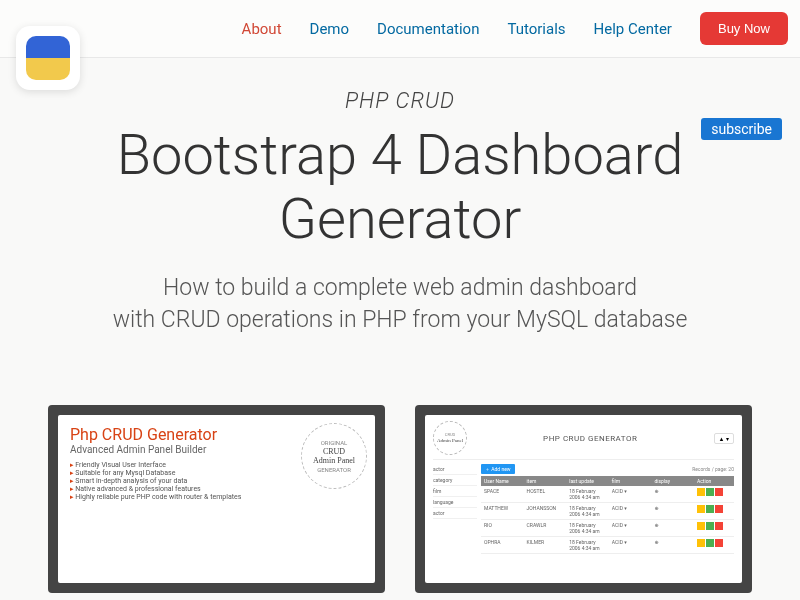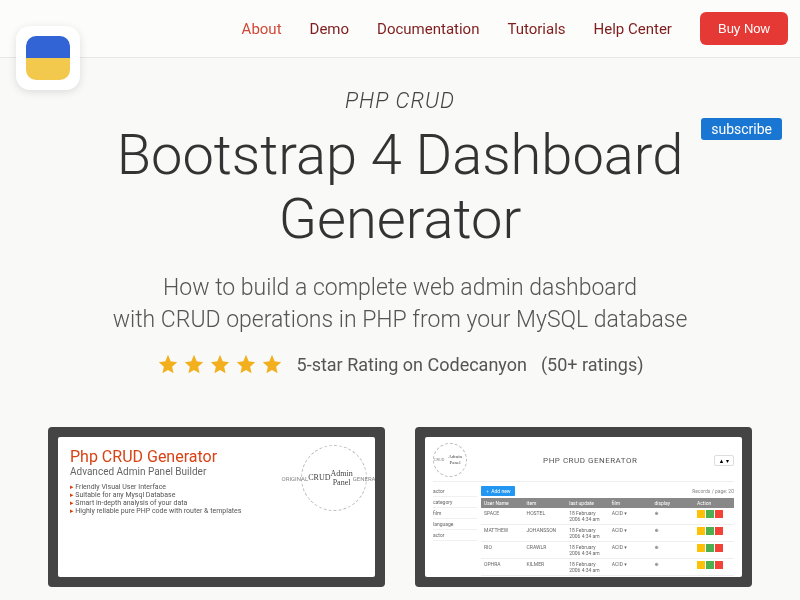--- a/index.html
+++ b/index.html
@@ -1,47 +1,47 @@
 <!DOCTYPE html>
 <html><head>
 <meta charset="utf-8">
 <style>
 * { margin: 0; padding: 0; box-sizing: border-box; }
 body { font-family: -apple-system, BlinkMacSystemFont, "Segoe UI", Roboto, sans-serif; background: #f9f9f8; width: 800px; height: 600px; overflow: hidden; }
 
 .navbar { display: flex; align-items: center; justify-content: flex-end; padding: 12px 12px; border-bottom: 1px solid #e8e8e8; gap: 28px; background: #fcfcfb; }
-.nav-link { color: #7f1d1d; font-size: 15px; text-decoration: none; cursor: pointer; }
+.nav-link { color: #0369a1; font-size: 15px; text-decoration: none; cursor: pointer; }
 .nav-link.active { color: #d14836; }
 .buy-btn { background: #e53935; color: #fff; border: none; border-radius: 6px; padding: 9px 18px; font-size: 13px; font-weight: 500; cursor: pointer; }
 
 .logo-badge { position: absolute; top: 26px; left: 16px; width: 64px; height: 64px; background: #fff; border-radius: 14px; box-shadow: 0 2px 8px rgba(0,0,0,0.12); display: flex; align-items: center; justify-content: center; }
 .flag { width: 44px; height: 44px; border-radius: 10px; overflow: hidden; }
 .flag-top { width: 100%; height: 50%; background: #3264d6; }
 .flag-bot { width: 100%; height: 50%; background: #f2c94c; }
 
 .subscribe-badge { position: absolute; top: 118px; right: 18px; background: #1976d2; color: #fff; font-size: 14px; padding: 3px 10px; border-radius: 3px; cursor: pointer; }
 
 .hero { text-align: center; padding: 30px 40px 20px; }
 .kicker { font-size: 22px; color: #444; letter-spacing: 1px; font-weight: 300; margin-bottom: 10px; font-style: italic; }
 .title { font-size: 56px; font-weight: 300; color: #333; line-height: 1.15; margin-bottom: 20px; }
 .subtitle { font-size: 23px; color: #555; font-weight: 300; line-height: 1.4; margin: 12px 0 17px; }
 
 .rating-row { display: flex; align-items: center; justify-content: center; gap: 14px; font-size: 18px; color: #555; }
 .stars { display: flex; gap: 4px; }
 .star { width: 22px; height: 22px; fill: #f2b01e; }
 
 .cards { display: flex; gap: 30px; padding: 32px 48px 0; }
-.card { flex: 1; background: #444; border-radius: 4px; padding: 10px; height: 160px; overflow: hidden; }
+.card { flex: 1; background: #444; border-radius: 4px; padding: 10px; height: 188px; overflow: hidden; }
 .card-inner { background: #fff; height: 100%; border-radius: 2px; padding: 10px 12px; position: relative; overflow: hidden; }
 
 .c1-title { color: #d84315; font-size: 16px; font-weight: 400; }
 .c1-sub { color: #666; font-size: 10px; margin-bottom: 6px; }
 .bullets { list-style: none; font-size: 7px; color: #555; }
 .bullets li::before { content: "▸ "; color: #d84315; }
-.stamp { position: absolute; top: 8px; right: 8px; width: 66px; height: 66px; border: 1px dashed #bbb; border-radius: 50%; display: flex; flex-direction: row; align-items: center; justify-content: center; font-size: 6px; color: #888; text-align: center; line-height: 1.2; }
+.stamp { position: absolute; top: 8px; right: 8px; width: 66px; height: 66px; border: 1px dashed #bbb; border-radius: 50%; display: flex; flex-direction: column; align-items: center; justify-content: center; font-size: 6px; color: #888; text-align: center; line-height: 1.2; }
 .stamp .big { font-size: 8px; font-family: cursive; color: #444; }
 
 .c2-head { display: flex; align-items: center; justify-content: space-between; border-bottom: 1px solid #eee; padding-bottom: 4px; }
 .c2-title { font-size: 8px; color: #555; letter-spacing: 0.5px; }
 .usr { font-size: 6px; border: 1px solid #ddd; padding: 1px 4px; border-radius: 2px; }
 .c2-body { display: flex; margin-top: 4px; gap: 4px; }
 .side { width: 44px; font-size: 5px; color: #666; }
 .side div { padding: 2px 0; border-bottom: 1px solid #f0f0f0; }
 .tbl { flex: 1; }
 .tbl-top { display: flex; gap: 3px; align-items: center; margin-bottom: 2px; }
@@ -77,53 +77,33 @@
 
 <div class="subscribe-badge">subscribe</div>
 
 <div class="hero">
   <div class="kicker">PHP CRUD</div>
   <h1 class="title">Bootstrap 4 Dashboard Generator</h1>
   <div class="subtitle">
     <div>How to build a complete web admin dashboard</div>
     <div>with CRUD operations in PHP from your MySQL database</div>
   </div>
-  <div class="rating-row">
-    <div class="stars">
-      <svg class="star" viewBox="0 0 24 24">
-          <path d="M12 2l2.9 6.9L22 10l-5.5 5 1.6 7L12 18.5 5.9 22l1.6-7L2 10l7.1-1.1z"></path>
-        </svg>
-      <svg class="star" viewBox="0 0 24 24">
-          <path d="M12 2l2.9 6.9L22 10l-5.5 5 1.6 7L12 18.5 5.9 22l1.6-7L2 10l7.1-1.1z"></path>
-        </svg>
-      <svg class="star" viewBox="0 0 24 24">
-          <path d="M12 2l2.9 6.9L22 10l-5.5 5 1.6 7L12 18.5 5.9 22l1.6-7L2 10l7.1-1.1z"></path>
-        </svg>
-      <svg class="star" viewBox="0 0 24 24">
-          <path d="M12 2l2.9 6.9L22 10l-5.5 5 1.6 7L12 18.5 5.9 22l1.6-7L2 10l7.1-1.1z"></path>
-        </svg>
-      <svg class="star" viewBox="0 0 24 24">
-          <path d="M12 2l2.9 6.9L22 10l-5.5 5 1.6 7L12 18.5 5.9 22l1.6-7L2 10l7.1-1.1z"></path>
-        </svg>
-    </div>
-    <span>5-star Rating on Codecanyon</span>
-    <span>(50+ ratings)</span>
-  </div>
 </div>
 
 <div class="cards">
 
   <div class="card">
     <div class="card-inner">
       <div class="c1-title">Php CRUD Generator</div>
       <div class="c1-sub">Advanced Admin Panel Builder</div>
       <ul class="bullets">
         <li>Friendly Visual User Interface</li>
         <li>Suitable for any Mysql Database</li>
         <li>Smart in-depth analysis of your data</li>
+        <li>Native advanced &amp; professional features</li>
         <li>Highly reliable pure PHP code with router &amp; templates</li>
       </ul>
       <div class="stamp">
         <span>ORIGINAL</span>
         <span class="big">CRUD</span>
         <span class="big">Admin Panel</span>
         <span>GENERATOR</span>
       </div>
     </div>
   </div>

